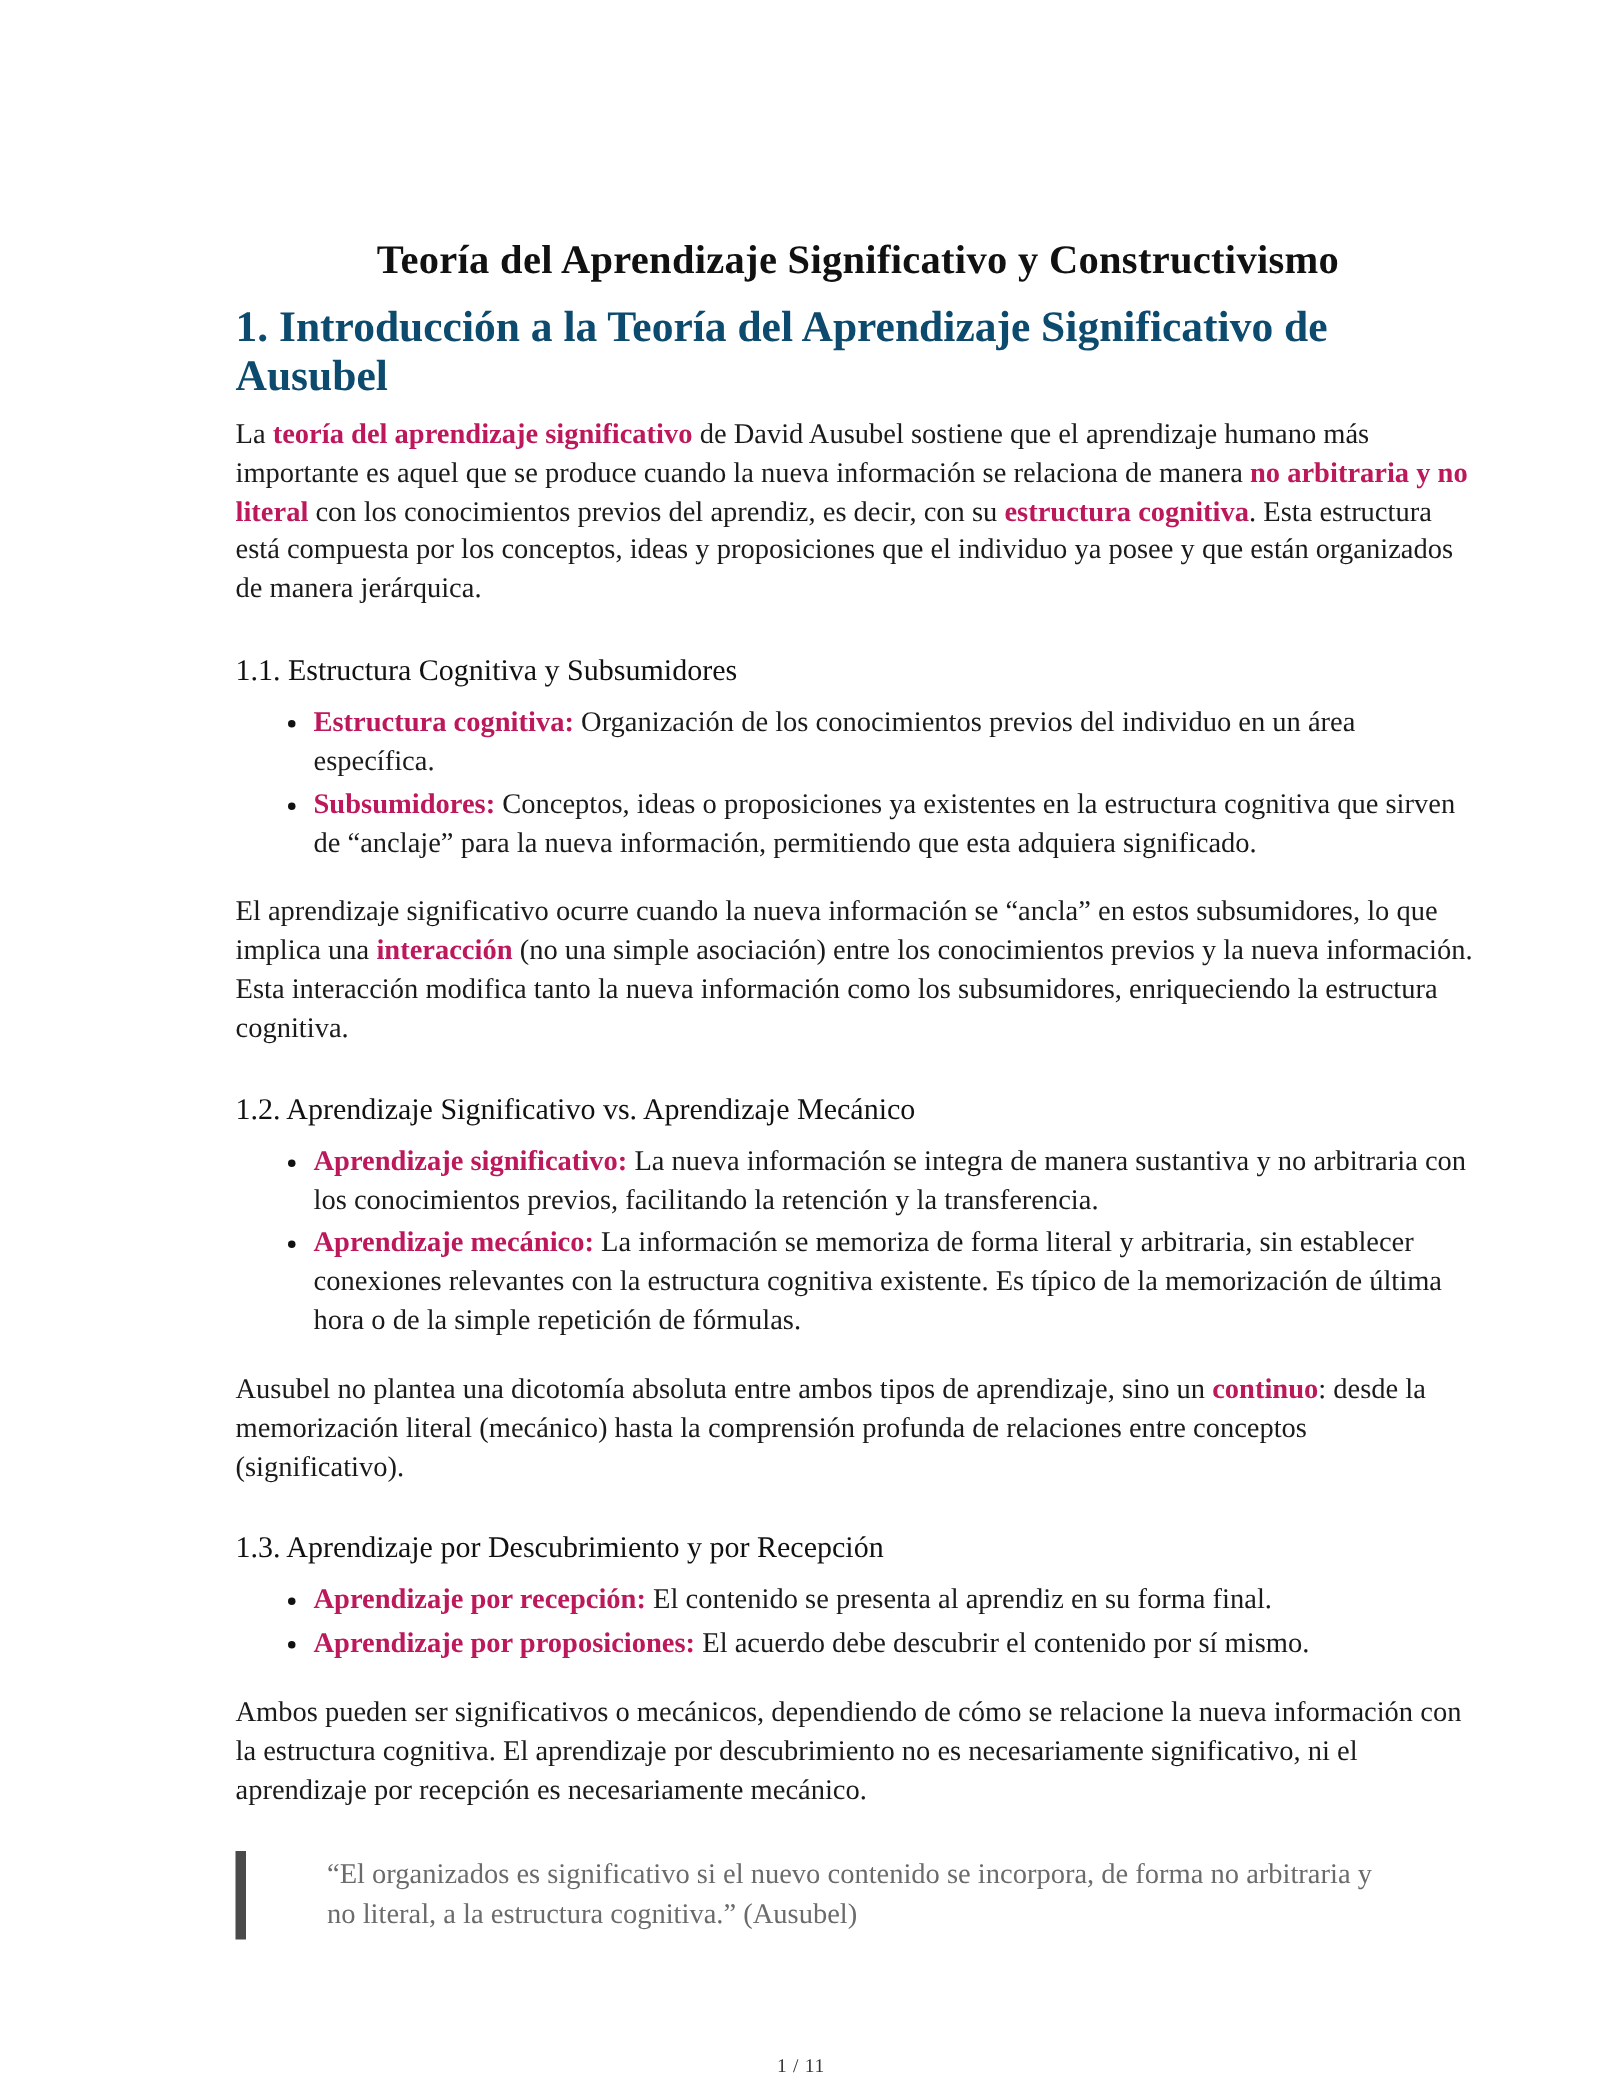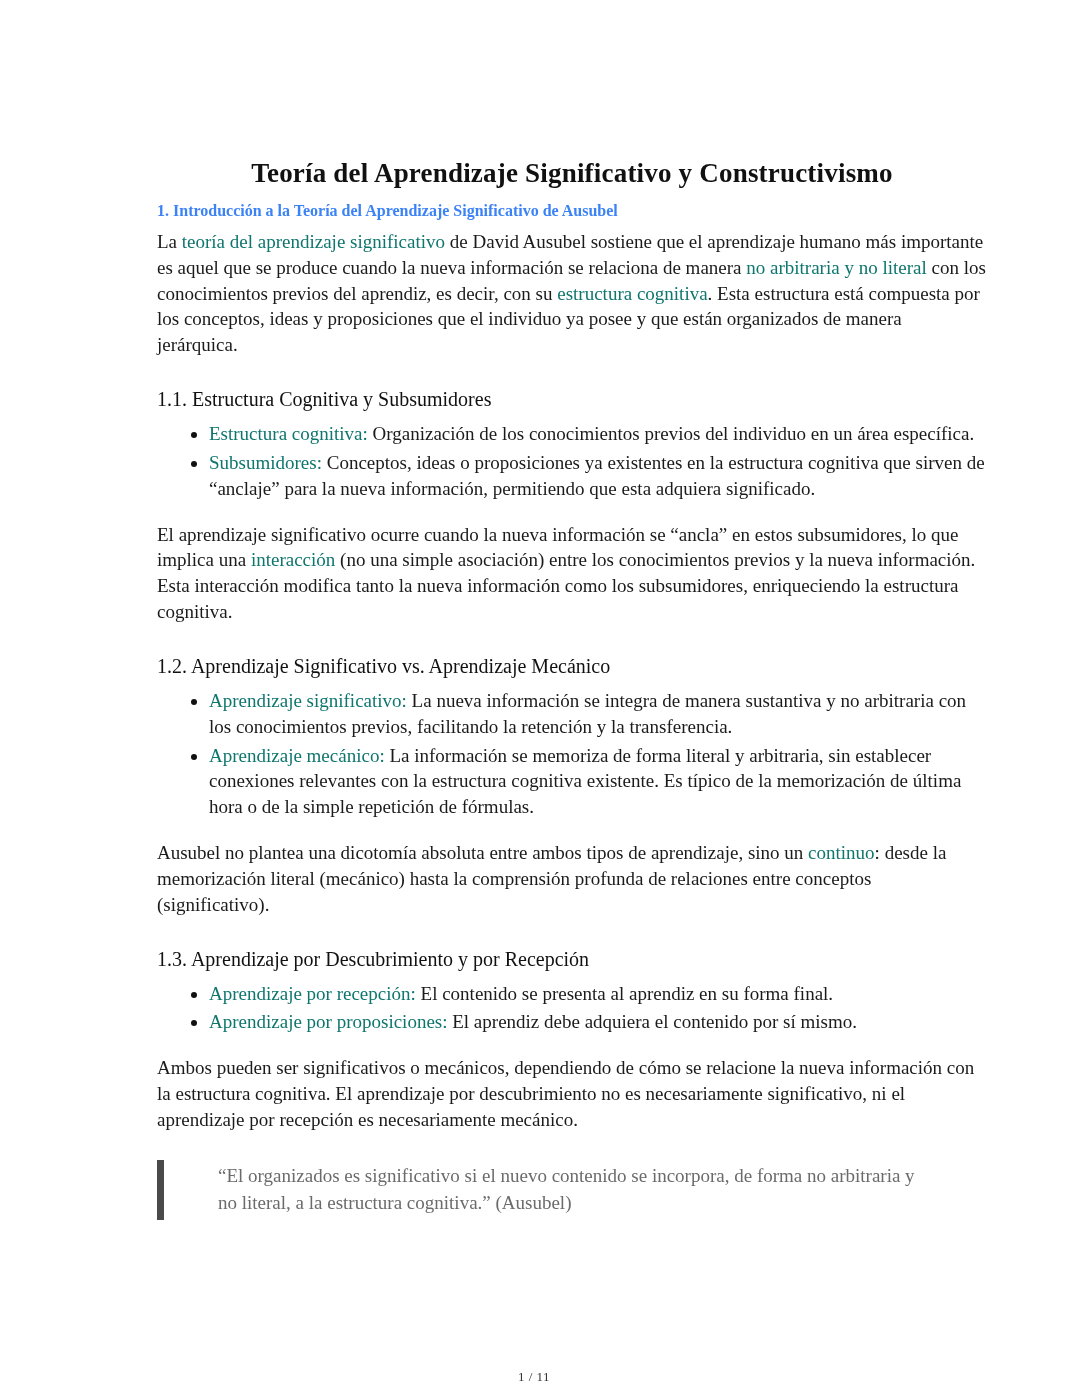--- a/index.html
+++ b/index.html
@@ -20,24 +20,24 @@
   }
   .doc-title {
     font-size: 27px;
     font-weight: 700;
     text-align: center;
     letter-spacing: 0.2px;
     margin: 0 0 13px 0;
     color: #111111;
   }
   .doc-h2 {
-    font-size: 16px;
+    font-size: 29px;
     font-weight: 700;
     margin: 0 0 9px 0;
-    color: #3b82f6;
+    color: #0c4a6e;
   }
   .doc-h3 {
     font-size: 20px;
     font-weight: 400;
     margin: 30px 0 10px 0;
     color: #111111;
   }
   .doc-p {
     font-size: 19px;
     line-height: 1.36;
@@ -52,21 +52,21 @@
     color: var(--quote-text, #6b6b6b);
   }
   .doc-list {
     margin: 0 0 20px 0;
     padding-left: 52px;
     font-size: 19px;
     line-height: 1.36;
   }
   .doc-list li { margin-bottom: 3px; }
   .doc-list li::marker { color: #111111; }
-  strong { font-weight: 400; color: #0f766e; }
+  strong { font-weight: 700; color: #be185d; }
   .page-footer {
     position: absolute;
     left: 0;
     bottom: 12px;
     width: 100%;
     text-align: center;
     font-size: 13px;
     color: #333333;
     letter-spacing: 0.5px;
   }
@@ -87,19 +87,19 @@
       <p class="doc-p"><span>El aprendizaje significativo ocurre cuando la nueva información se “ancla” en estos subsumidores, lo que implica una </span><strong>interacción</strong><span> (no una simple asociación) entre los conocimientos previos y la nueva información. Esta interacción modifica tanto la nueva información como los subsumidores, enriqueciendo la estructura cognitiva.</span></p>
       <h3 class="doc-h3">1.2. Aprendizaje Significativo vs. Aprendizaje Mecánico</h3>
       <ul class="doc-list">
         <li><strong>Aprendizaje significativo:</strong><span> La nueva información se integra de manera sustantiva y no arbitraria con los conocimientos previos, facilitando la retención y la transferencia.</span></li>
         <li><strong>Aprendizaje mecánico:</strong><span> La información se memoriza de forma literal y arbitraria, sin establecer conexiones relevantes con la estructura cognitiva existente. Es típico de la memorización de última hora o de la simple repetición de fórmulas.</span></li>
       </ul>
       <p class="doc-p"><span>Ausubel no plantea una dicotomía absoluta entre ambos tipos de aprendizaje, sino un </span><strong>continuo</strong><span>: desde la memorización literal (mecánico) hasta la comprensión profunda de relaciones entre conceptos (significativo).</span></p>
       <h3 class="doc-h3">1.3. Aprendizaje por Descubrimiento y por Recepción</h3>
       <ul class="doc-list">
         <li><strong>Aprendizaje por recepción:</strong><span> El contenido se presenta al aprendiz en su forma final.</span></li>
-        <li><strong>Aprendizaje por proposiciones:</strong><span> El aprendiz debe adquiera el contenido por sí mismo.</span></li>
+        <li><strong>Aprendizaje por proposiciones:</strong><span> El acuerdo debe descubrir el contenido por sí mismo.</span></li>
       </ul>
       <p class="doc-p"><span>Ambos pueden ser significativos o mecánicos, dependiendo de cómo se relacione la nueva información con la estructura cognitiva. El aprendizaje por descubrimiento no es necesariamente significativo, ni el aprendizaje por recepción es necesariamente mecánico.</span></p>
       <blockquote class="doc-quote"><span>“El organizados es significativo si el nuevo contenido se incorpora, de forma no arbitraria y no literal, a la estructura cognitiva.” (Ausubel)</span></blockquote>
     </main>
   <div class="page-footer">1 / 11</div>
 </div>
 
 </body></html>

